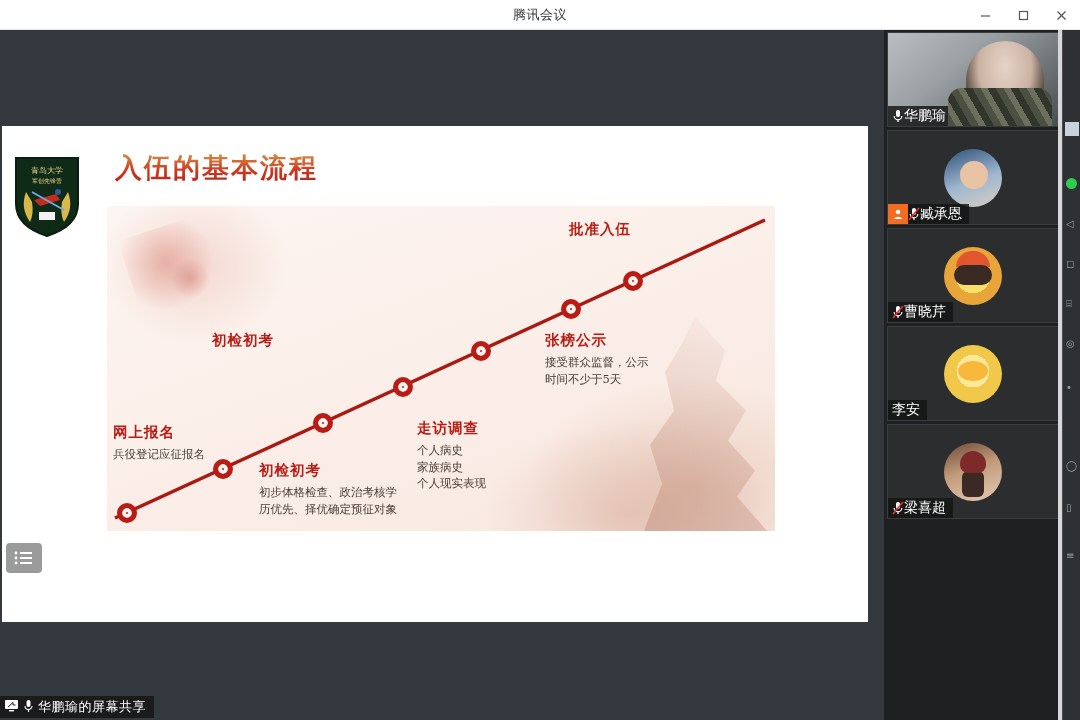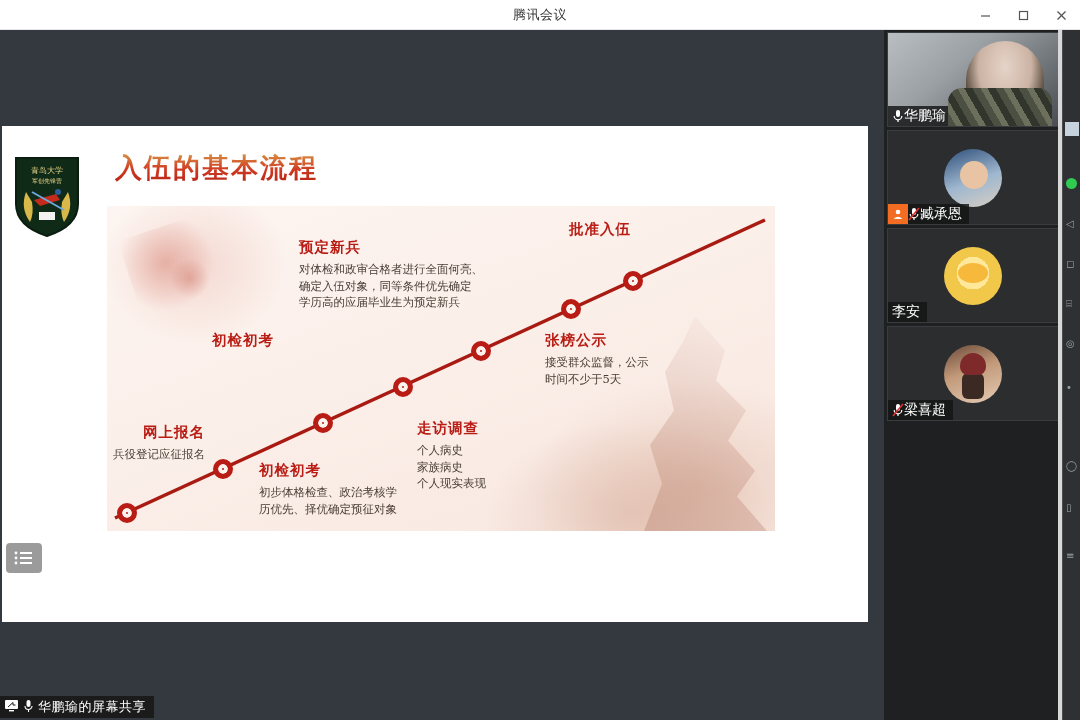--- a/index.html
+++ b/index.html
@@ -312,21 +312,21 @@
         </svg>
 
         <div class="node" style="left:20px;  top:307px;"></div>
         <div class="node" style="left:116px; top:263px;"></div>
         <div class="node" style="left:216px; top:217px;"></div>
         <div class="node" style="left:296px; top:181px;"></div>
         <div class="node" style="left:374px; top:145px;"></div>
         <div class="node" style="left:464px; top:103px;"></div>
         <div class="node" style="left:526px; top:75px;"></div>
 
-        <div class="step" style="left:6px; top:217px;text-align:right;">
+        <div class="step" style="left:6px; top:217px;">
           <div class="step-title">网上报名</div>
           <div class="step-body">兵役登记应征报名</div>
         </div>
 
         <div class="step" style="left:152px; top:255px;">
           <div class="step-title">初检初考</div>
           <div class="step-body">初步体格检查、政治考核学
 历优先、择优确定预征对象</div>
         </div>
 
@@ -334,26 +334,20 @@
           <div class="step-title">初检初考</div>
         </div>
 
         <div class="step" style="left:310px; top:185px;margin-top:28px;">
           <div class="step-title">走访调查</div>
           <div class="step-body">个人病史
 家族病史
 个人现实表现</div>
         </div>
 
-        <div class="step" style="left:192px; top:32px;">
-          <div class="step-title">预定新兵</div>
-          <div class="step-body">对体检和政审合格者进行全面何亮、
-确定入伍对象，同等条件优先确定
-学历高的应届毕业生为预定新兵</div>
-        </div>
 
         <div class="step" style="left:438px; top:125px;">
           <div class="step-title">张榜公示</div>
           <div class="step-body">接受群众监督，公示
 时间不少于5天</div>
         </div>
 
         <div class="step" style="left:462px; top:14px;">
           <div class="step-title">批准入伍</div>
           <div class="step-body"></div>
@@ -422,20 +416,34 @@
               <rect x="4" y="1" width="4" height="7" rx="2" fill="#fff"></rect>
               <path d="M2.2 7 A3.8 3.8 0 0 0 9.8 7" stroke="#fff" stroke-width="1.2" fill="none"></path>
               <line x1="6" y1="10.6" x2="6" y2="13" stroke="#fff" stroke-width="1.2"></line>
               <line x1="1" y1="13" x2="11" y2="1" stroke="#e03030" stroke-width="1.6"></line>
             </svg>
         </span>
         <span>臧承恩</span>
       </div>
     </div>
 
+    <div class="tile">
+      <div class="avatar av3"></div>
+      <div class="name-bar">
+        <span class="mic">
+          <svg width="12" height="14" viewBox="0 0 12 14">
+              <rect x="4" y="1" width="4" height="7" rx="2" fill="#fff"></rect>
+              <path d="M2.2 7 A3.8 3.8 0 0 0 9.8 7" stroke="#fff" stroke-width="1.2" fill="none"></path>
+              <line x1="6" y1="10.6" x2="6" y2="13" stroke="#fff" stroke-width="1.2"></line>
+              <line x1="1" y1="13" x2="11" y2="1" stroke="#e03030" stroke-width="1.6"></line>
+            </svg>
+        </span>
+        <span>曹晓芹</span>
+      </div>
+    </div>
 
     <div class="tile">
       <div class="avatar av4"></div>
       <div class="name-bar">
         <span>李安</span>
       </div>
     </div>
 
     <div class="tile">
       <div class="avatar av5"></div>

